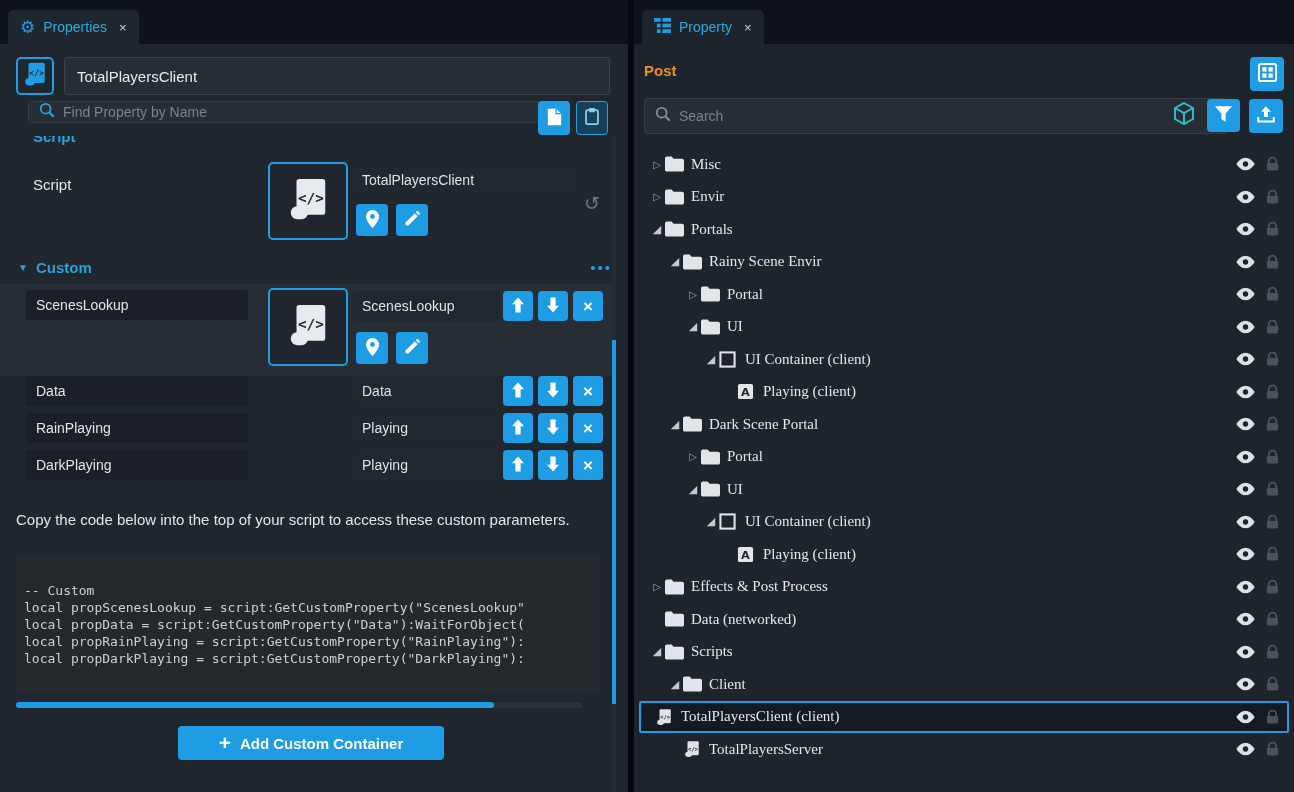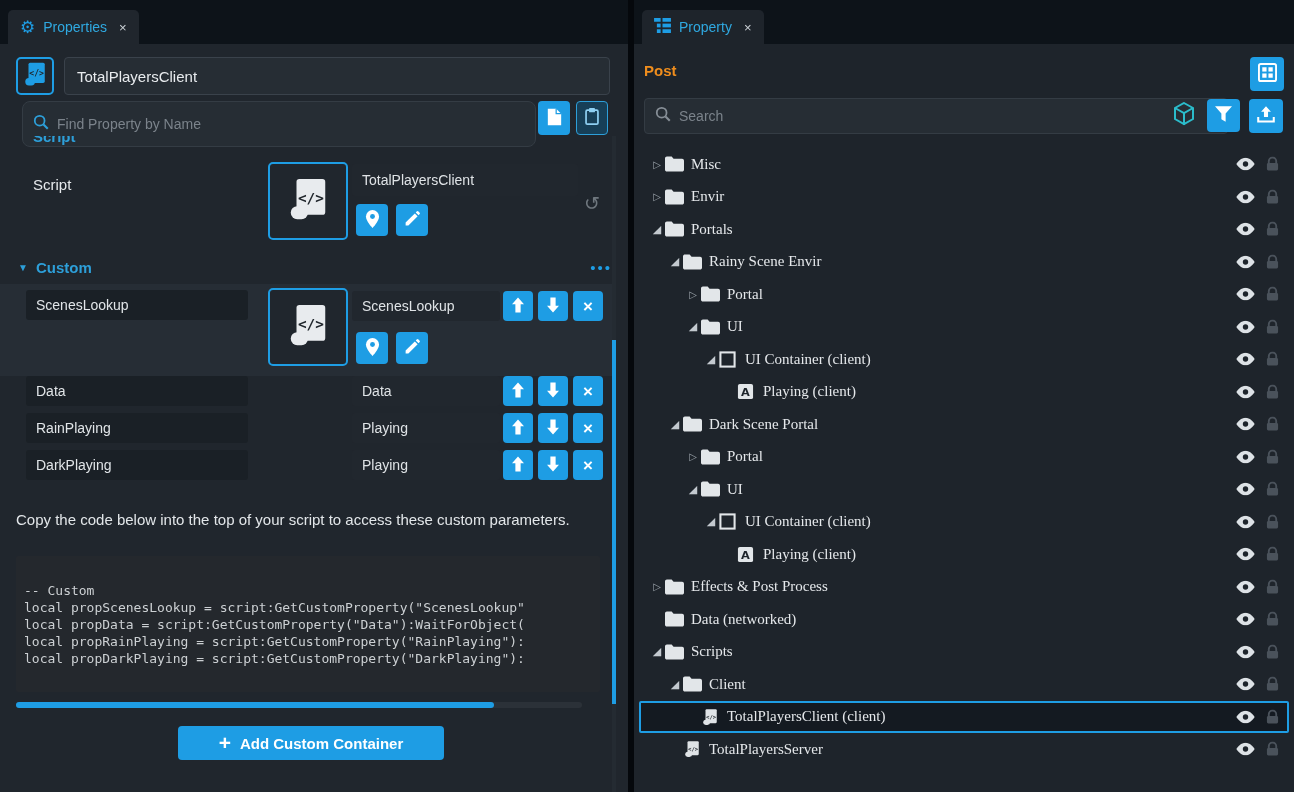--- a/index.html
+++ b/index.html
@@ -26,21 +26,21 @@
 
   
   #prop-chip { position:absolute; top:13px; left:16px; width:38px; height:38px;
     border:2px solid #1e9de4; border-radius:5px; background:#20262d;
     display:flex; align-items:center; justify-content:center; }
   #prop-name-input { position:absolute; top:13px; left:64px; width:546px; height:38px;
     background:#262d34; border:1px solid #3a424b; border-radius:4px;
     color:#e8ebee; font-size:15px; padding:0 12px; font-family:inherit; outline:none; }
   .searchwrap { position:absolute; display:flex; align-items:center; gap:8px;
     background:#262d34; border:1px solid #343c44; border-radius:4px; padding:0 10px; }
-  #prop-search-wrap { top:57px; left:22px; width:514px; height:46px;border-radius:8px; }
+  #prop-search-wrap { top:57px; left:28px; width:514px; height:22px; }
   .searchwrap input { flex:1; background:transparent; border:none; outline:none;
     color:#e8ebee; font-size:14px; font-family:inherit; }
   .searchwrap input::placeholder { color:#7b838b; }
   .sq-btn { position:absolute; width:32px; height:34px; border-radius:4px; background:#1e9de4;
     border:none; display:flex; align-items:center; justify-content:center; cursor:pointer; }
   #copy-btn  { top:57px; left:538px; }
   #paste-btn { top:57px; left:576px; background:#173f57; border:1px solid #2d9fd9; }
 
   #prop-scroll { position:absolute; top:92px; left:0; right:0; bottom:0; overflow:hidden; }
   .sec-header { color:#2d9fd9; font-weight:bold; font-size:15px; }
@@ -746,21 +746,21 @@
               <circle cx="12" cy="8" r="3.4" fill="#1d242b"></circle>
             </svg>
           </span>
           <span class="lock">
             <svg width="13" height="15" viewBox="0 0 14 16">
               <path d="M3 7V5a4 4 0 0 1 8 0v2" fill="none" stroke="#4a525b" stroke-width="2"></path>
               <rect x="1" y="7" width="12" height="8" rx="1.5" fill="#4a525b"></rect>
             </svg>
           </span>
         </div>
-        <div class="tree-row selected" style="padding-left: 46px;">
+        <div class="tree-row selected" style="">
           <span class="expander none"></span>
           <span class="node-icon">
             <svg width="18" height="18" viewBox="0 0 32 32">
               <rect x="8" y="2" width="20" height="25" rx="2" fill="#dfe3e6"></rect>
               <rect x="4" y="21" width="12" height="9" rx="4.5" fill="#dfe3e6"></rect>
               <text x="18" y="19" text-anchor="middle" font-size="10" font-weight="bold" fill="#20262c" font-family="DejaVu Sans Mono,monospace">&lt;/&gt;</text>
             </svg>
           </span>
           <span class="node-label">TotalPlayersClient (client)</span>
           <span class="eye">

